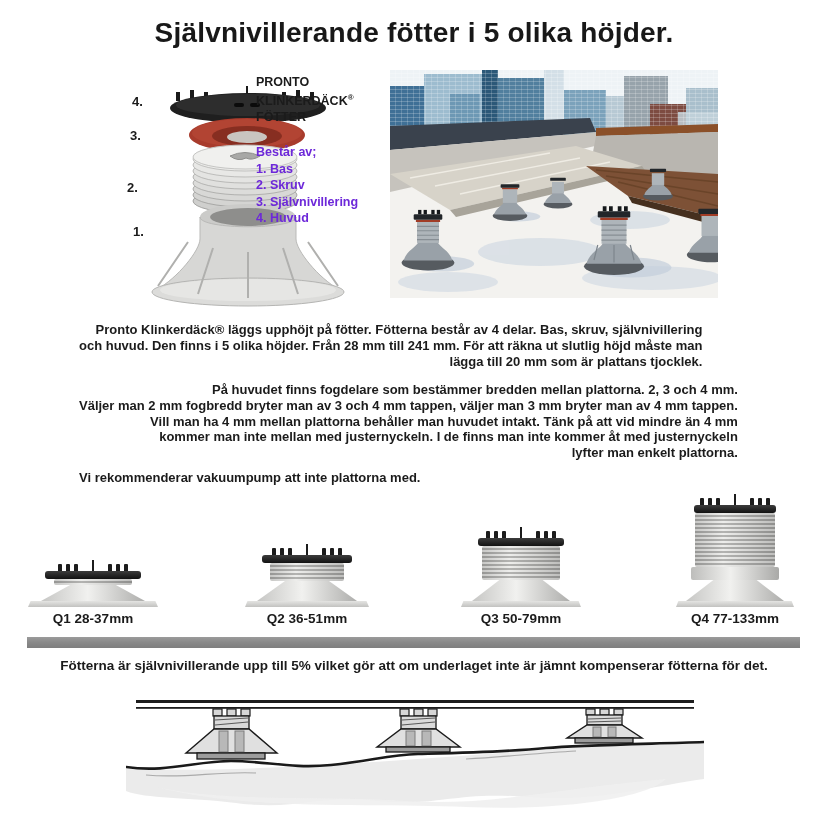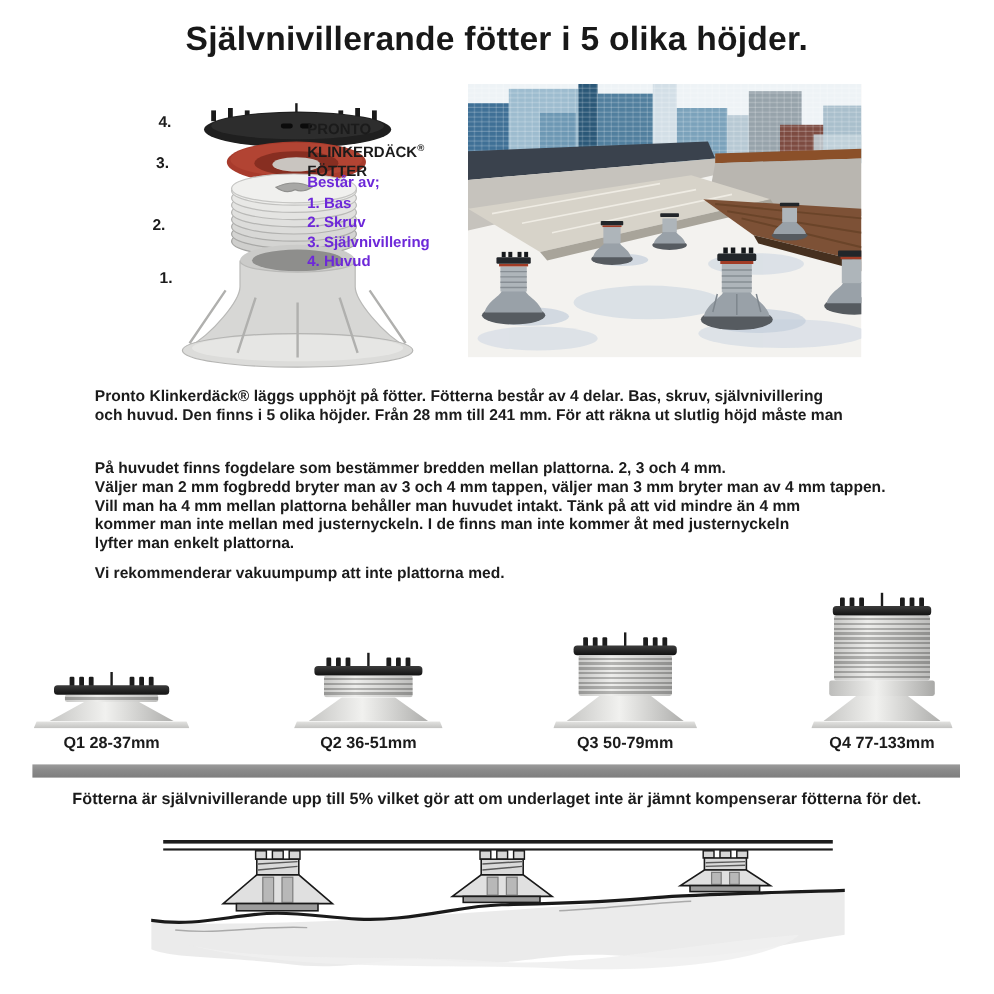--- a/index.html
+++ b/index.html
@@ -8,29 +8,29 @@
 
   
   .title{position:absolute;top:17px;left:0;right:0;text-align:center;
          font-size:28px;font-weight:700;letter-spacing:.2px;color:#181818;}
 
   
   .exploded-wrap{position:absolute;left:118px;top:72px;width:250px;height:245px;}
   .callout{position:absolute;font-size:13px;font-weight:700;color:#1b1b1b;}
   .co4{left:14px;top:22px;} .co3{left:12px;top:56px;} .co2{left:9px;top:108px;} .co1{left:15px;top:152px;}
 
-  .brand{position:absolute;left:256px;top:100px;font-size:12.5px;font-weight:700;line-height:16px;color:#1b1b1b;}
+  .brand{position:absolute;left:256px;top:74px;font-size:12.5px;font-weight:700;line-height:16px;color:#1b1b1b;}
   .brand sup{font-size:8px;}
   .consists{position:absolute;left:256px;top:144px;font-size:12.5px;font-weight:700;line-height:16.5px;color:#6d28d9;}
 
   
   .photo{position:absolute;left:390px;top:70px;width:328px;height:228px;overflow:hidden;}
 
   
-  .para{position:absolute;left:79px;font-size:13px;font-weight:700;line-height:15.8px;color:#1b1b1b;white-space:nowrap;}
+  .para{position:absolute;left:79px;font-size:13px;font-weight:700;line-height:15.8px;color:#1b1b1b;white-space:nowrap;text-align:right;}
   .p1{top:322px;} .p2{top:382px;} .p3{top:470px;}
 
   
   .products{position:absolute;left:14px;right:14px;top:424px;display:flex;justify-content:space-between;}
   .cell{width:158px;height:202px;display:flex;flex-direction:column;align-items:center;justify-content:flex-end;}
   .prod-label{margin-top:4px;font-size:13.5px;font-weight:700;color:#1b1b1b;text-align:center;}
 
   .foot{display:flex;flex-direction:column;align-items:center;}
   .pins{display:flex;align-items:flex-end;gap:14px;margin-bottom:-1px;}
   .pg{display:flex;gap:4px;}
@@ -239,20 +239,21 @@
           <rect x="-11" y="-42" width="22" height="2" fill="#a13c26"></rect>
           <rect x="-13" y="-47" width="26" height="5" rx="1" fill="#22262a"></rect>
         </g>
       </g>
     </svg>
   </div>
 
   <div class="para p1">
     <div>Pronto Klinkerdäck® läggs upphöjt på fötter. Fötterna består av 4 delar. Bas, skruv, självnivillering</div>
     <div>och huvud. Den finns i 5 olika höjder. Från 28 mm till 241 mm. För att räkna ut slutlig höjd måste man</div>
+    <div>lägga till 20 mm som är plattans tjocklek.</div>
   </div>
   <div class="para p2">
     <div>På huvudet finns fogdelare som bestämmer bredden mellan plattorna. 2, 3 och 4 mm.</div>
     <div>Väljer man 2 mm fogbredd bryter man av 3 och 4 mm tappen, väljer man 3 mm bryter man av 4 mm tappen.</div>
     <div>Vill man ha 4 mm mellan plattorna behåller man huvudet intakt. Tänk på att vid mindre än 4 mm</div>
     <div>kommer man inte mellan med justernyckeln. I de finns man inte kommer åt med justernyckeln</div>
     <div>lyfter man enkelt plattorna.</div>
   </div>
   <div class="para p3">
     <div>Vi rekommenderar vakuumpump att inte plattorna med.</div>

